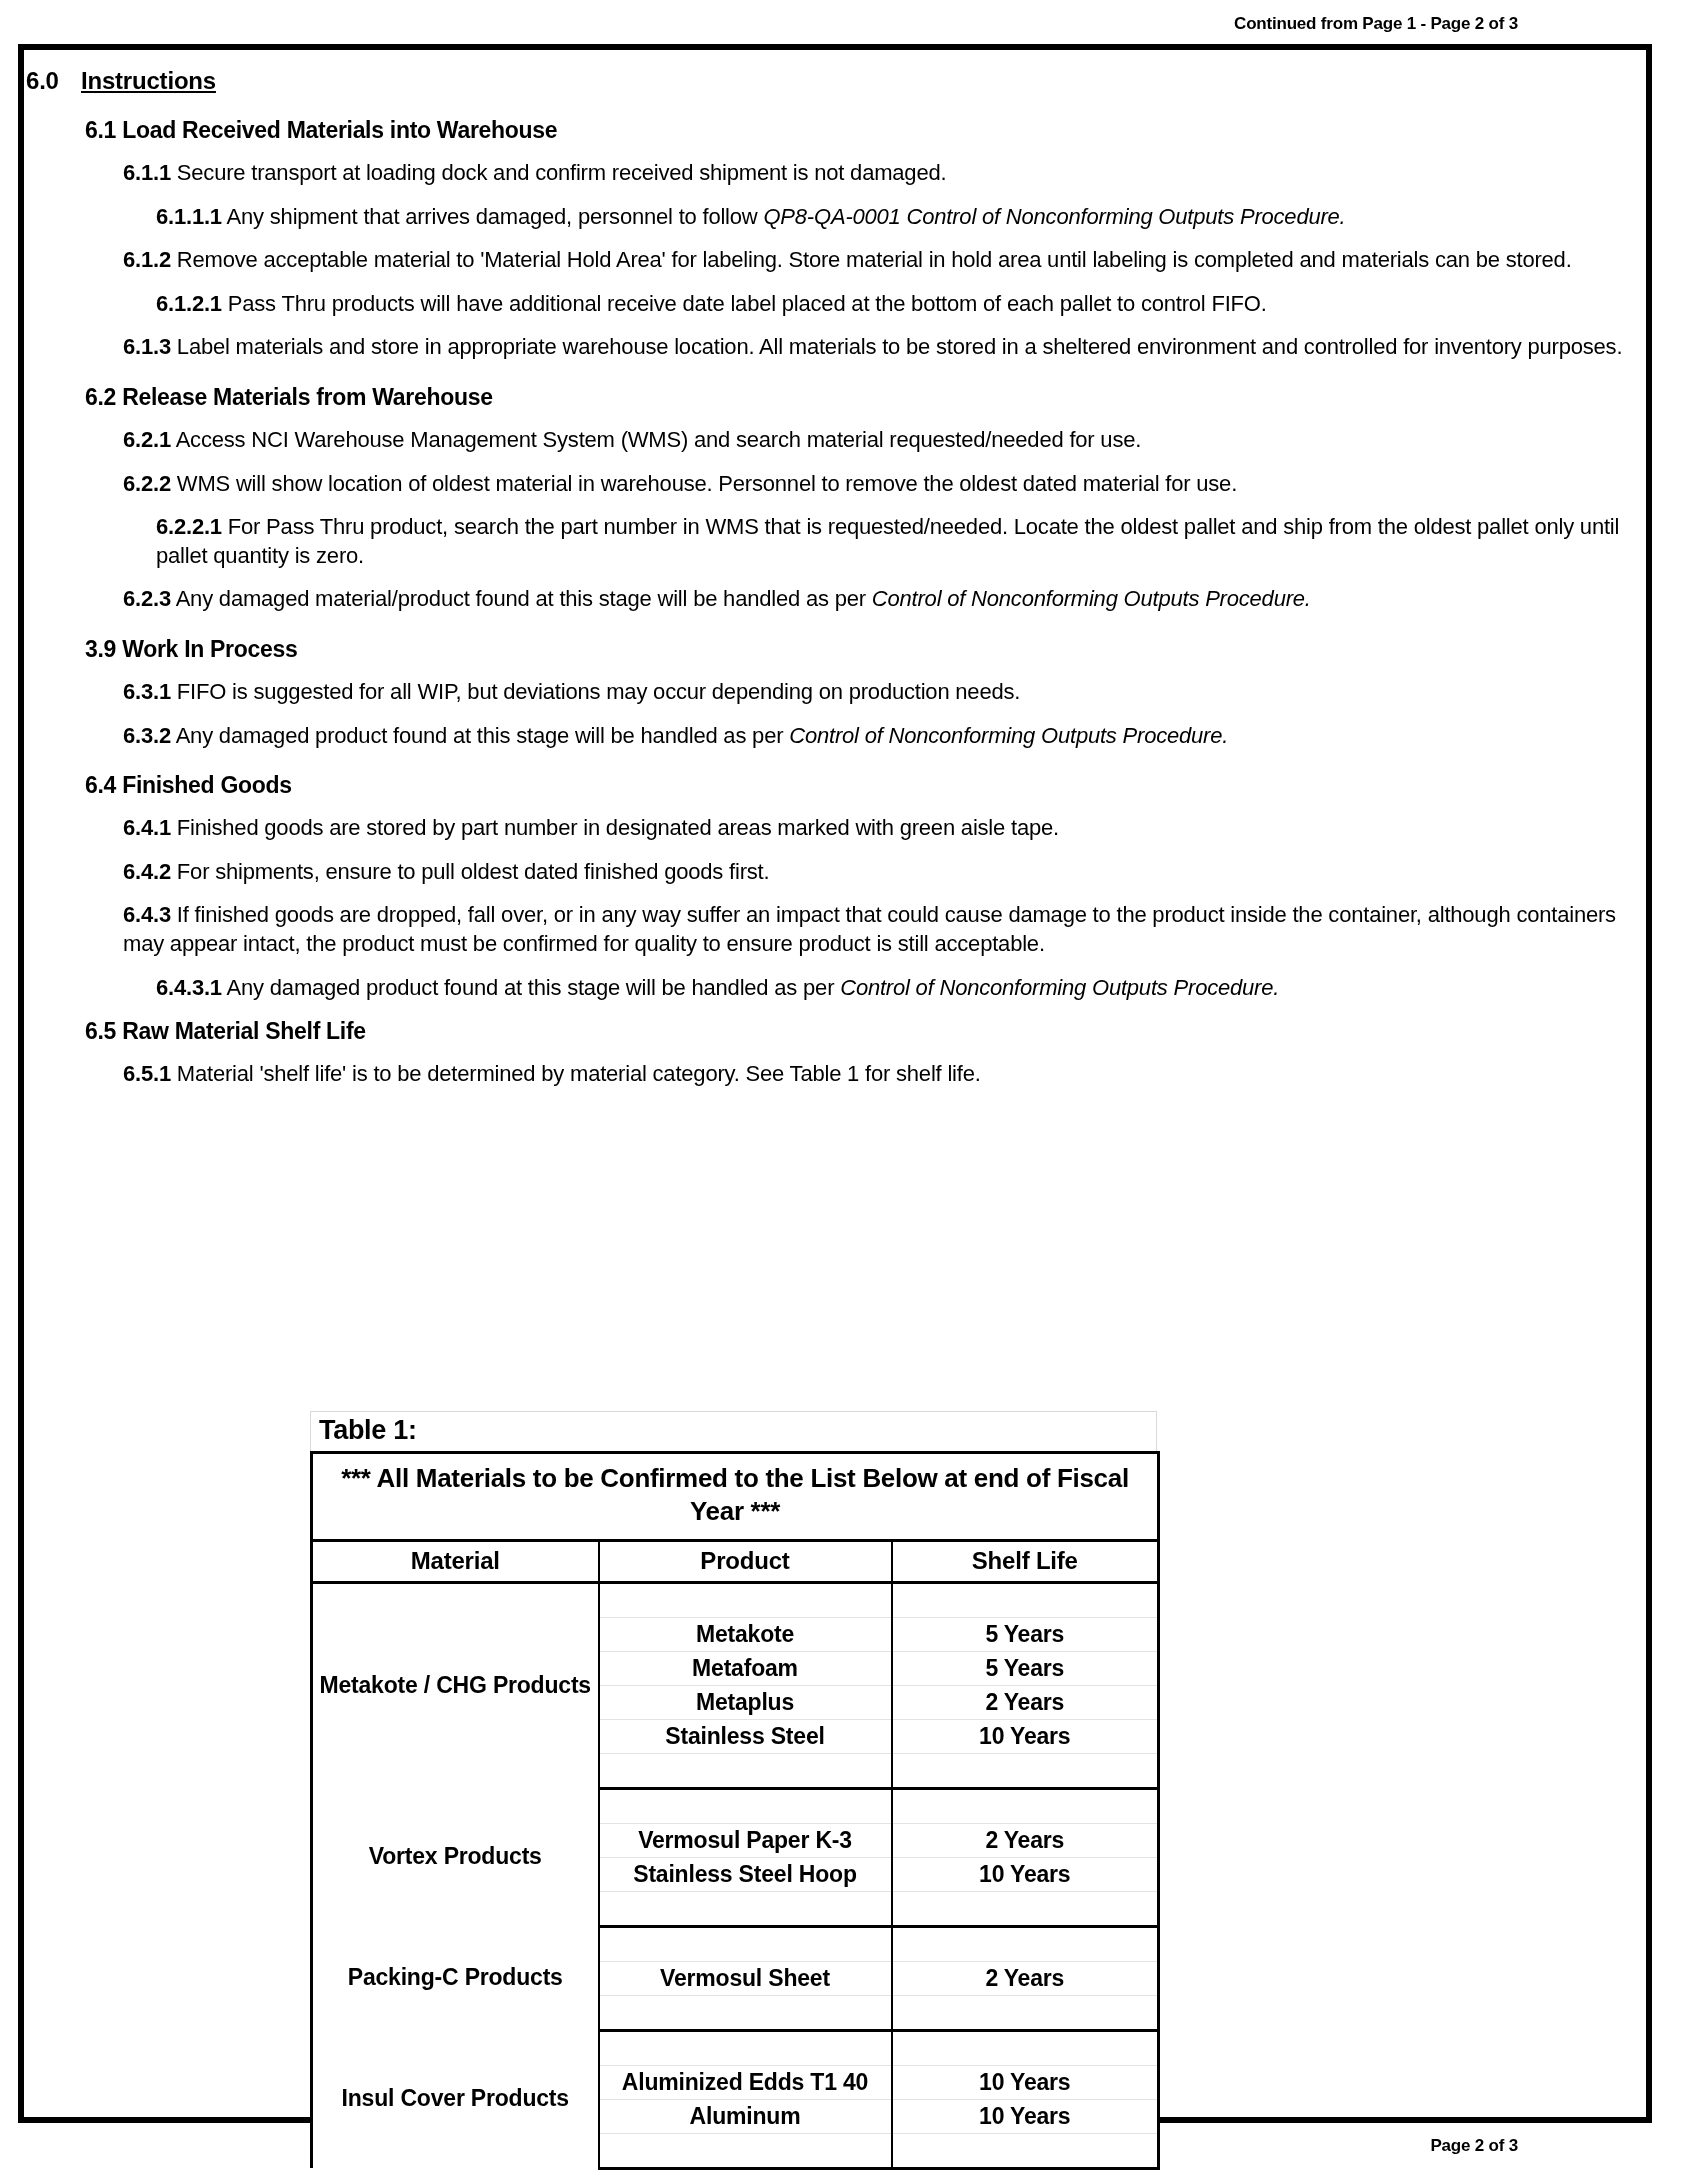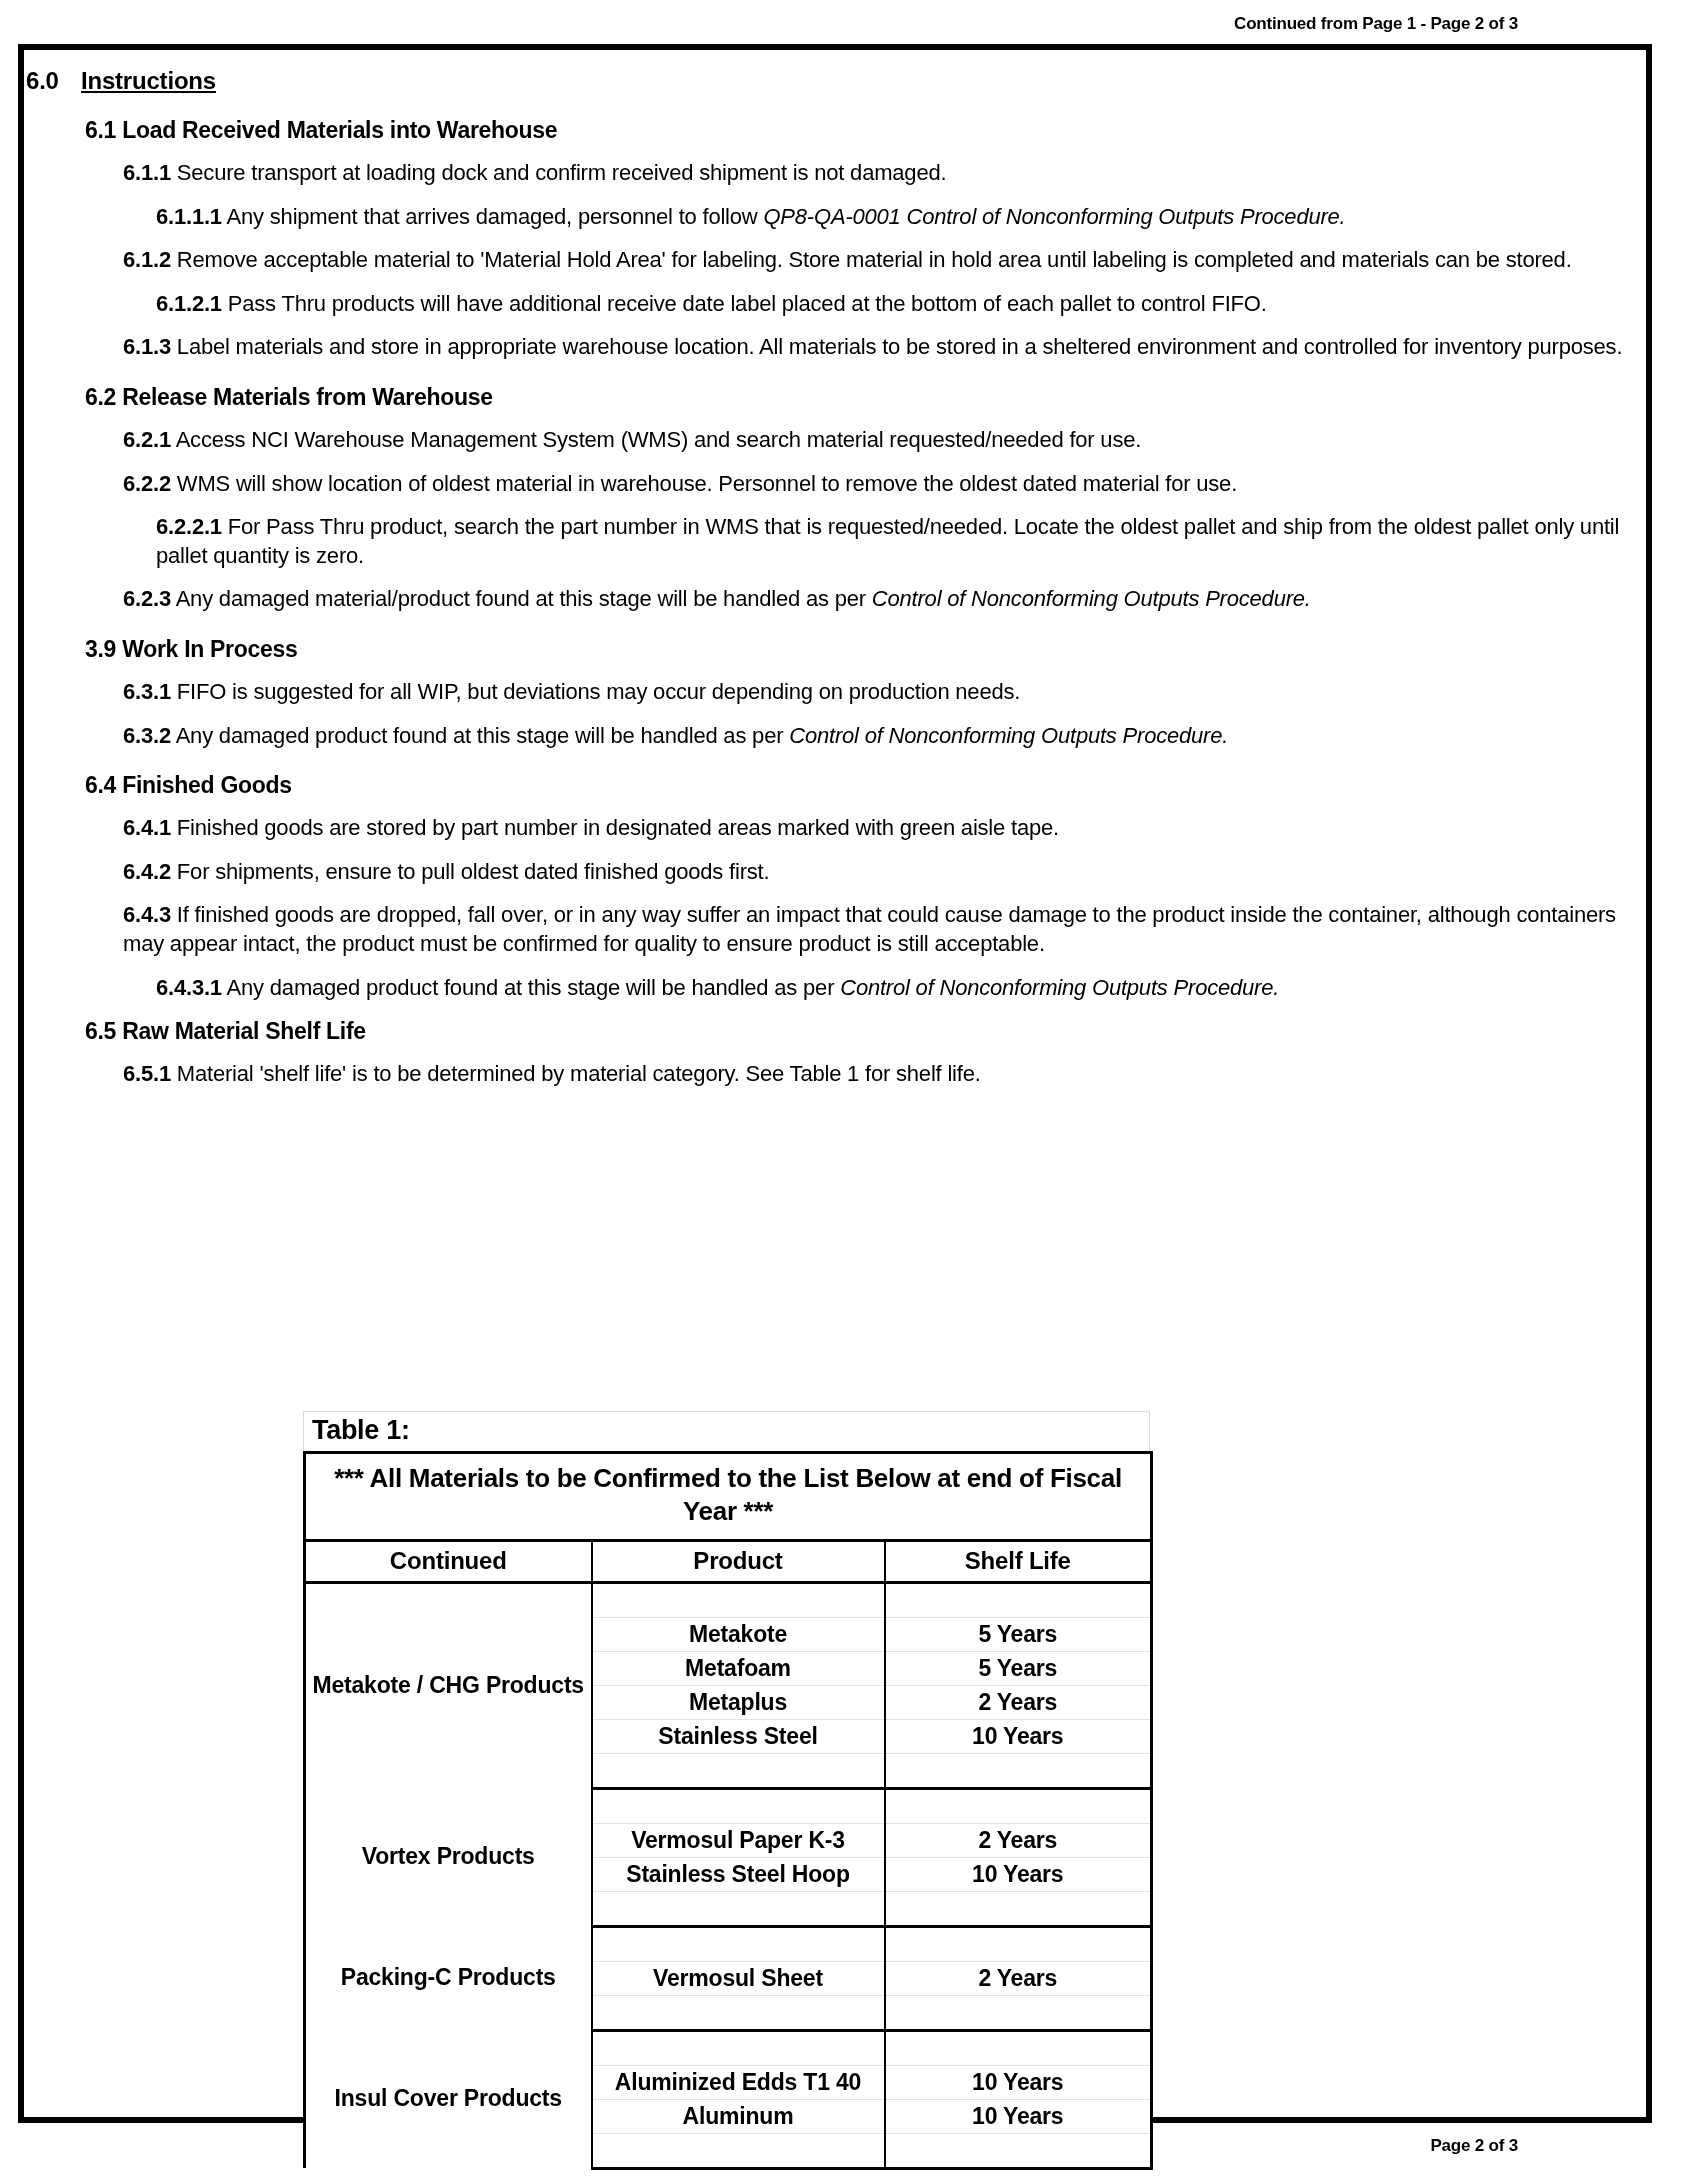--- a/index.html
+++ b/index.html
@@ -102,21 +102,21 @@
     line-height: 1.30;
     letter-spacing: -0.2px;
     margin: 15px 0 0 0;
     padding-left: 132px;
     text-indent: 0;
   }
 
   
   .table-wrap {
     position: absolute;
-    left: 303px;
+    left: 310px;
     top: 1411px;
     width: 847px;
   }
   .table-caption {
     font-size: 27px;
     font-weight: bold;
     letter-spacing: -0.3px;
     padding: 3px 0 5px 8px;
     border-top: 1px solid #d9d9d9;
     border-left: 1px solid #d9d9d9;
@@ -297,21 +297,21 @@
       <colgroup>
         <col class="c-cat">
           <col class="c-prod">
           <col class="c-life">
       </colgroup>
       <tbody>
         <tr>
           <td class="t-banner" colspan="3">*** All Materials to be Confirmed to the List Below at end of Fiscal Year ***</td>
         </tr>
         <tr>
-          <td class="t-colhead first">Continued</td>
+          <td class="t-colhead first">Material</td>
           <td class="t-colhead">Product</td>
           <td class="t-colhead last">Shelf Life</td>
         </tr>
 
         <tr>
           <td class="cat-cell" rowspan="6">Metakote / CHG Products</td>
           <td class="prod-cell spacer"></td>
           <td class="life-cell spacer"></td>
         </tr>
         <tr>

